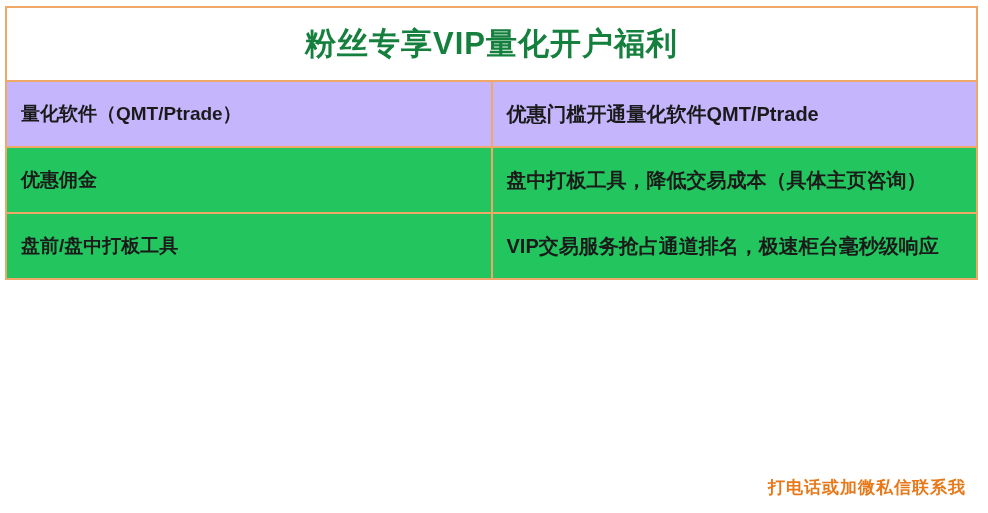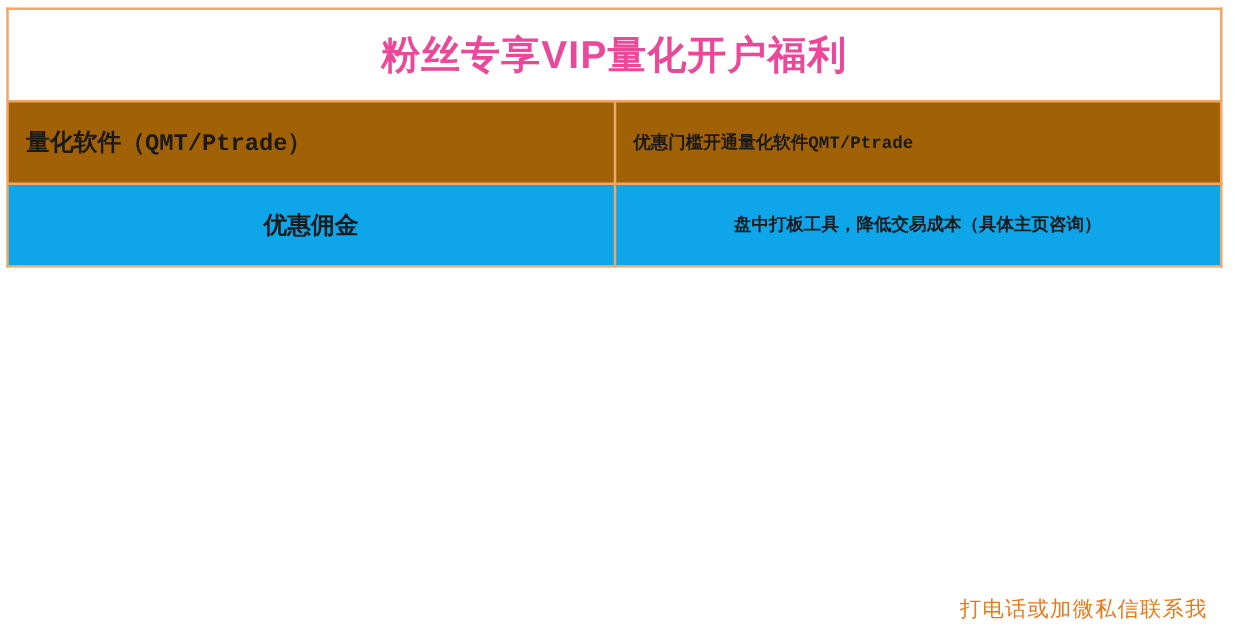--- a/index.html
+++ b/index.html
@@ -32,53 +32,51 @@
   .benefit-table td {
     border: 2px solid #f0a868;
     padding: 0 14px;
     vertical-align: middle;
     font-family: "Liberation Sans", sans-serif;
   }
   .title-cell {
     height: 72px;
     text-align: center;
     background: #ffffff;
-    color: #ec4899;
+    color: #15803d;
     font-size: 31px;
     font-weight: bold;
     letter-spacing: 1px;
   }
   .row-label {
     width: 310px;
     font-size: 19px;
     font-weight: bold;
     color: #1a1a1a;
   }
   .row-value {
-    font-size: 14px;
+    font-size: 20px;
     font-weight: bold;
     color: #1a1a1a;
   }
   tr.shade td {
-    background: #0ea5e9;
-    text-align: center;
+    background: #22c55e;
   }
   tr.plain td {
-    background: #a16207;
-    font-family: Liberation Mono, monospace;
+    background: #c4b5fd;
   }
   tr.body-row td {
     height: 64px;
   }
   .footer-note {
     position: absolute;
     right: 22px;
     bottom: 14px;
     font-size: 17px;
-    font-weight: normal;
+    font-weight: bold;
     color: #e8791a;
     letter-spacing: 1px;
   }
 </style>
 </head>
 <body>
 
 <div class="page">
 
   <table class="benefit-table">
@@ -87,18 +85,22 @@
         <td class="title-cell" colspan="2">粉丝专享VIP量化开户福利</td>
       </tr>
       <tr class="body-row plain">
         <td class="row-label">量化软件（QMT/Ptrade）</td>
         <td class="row-value">优惠门槛开通量化软件QMT/Ptrade</td>
       </tr>
       <tr class="body-row shade">
         <td class="row-label">优惠佣金</td>
         <td class="row-value">盘中打板工具，降低交易成本（具体主页咨询）</td>
       </tr>
+      <tr class="body-row shade">
+        <td class="row-label">盘前/盘中打板工具</td>
+        <td class="row-value">VIP交易服务抢占通道排名，极速柜台毫秒级响应</td>
+      </tr>
     </tbody>
   </table>
 
   <div class="footer-note">打电话或加微私信联系我</div>
 
 </div>
 
 </body></html>

